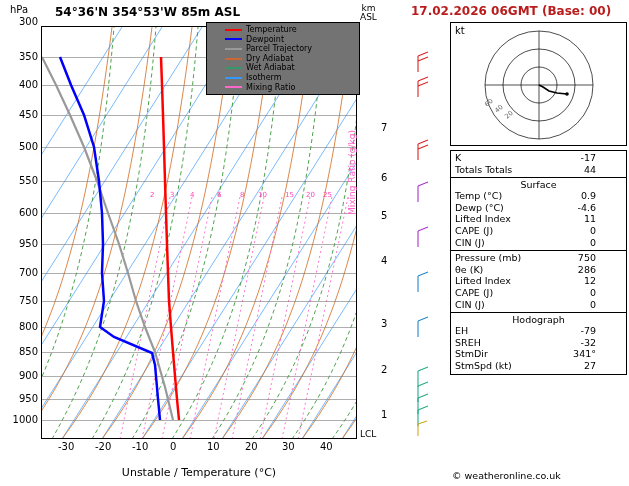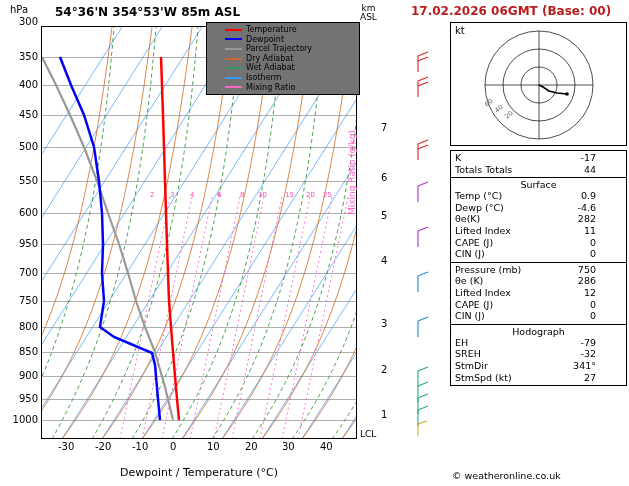--- a/index.html
+++ b/index.html
@@ -196,21 +196,21 @@
 
     <div class="xlab" style="left:58px">-30</div>
     <div class="xlab" style="left:95px">-20</div>
     <div class="xlab" style="left:132px">-10</div>
     <div class="xlab" style="left:170px">0</div>
     <div class="xlab" style="left:207px">10</div>
     <div class="xlab" style="left:245px">20</div>
     <div class="xlab" style="left:282px">30</div>
     <div class="xlab" style="left:320px">40</div>
 
-    <div class="xaxis-title">Dewpoint / Temperature (°C)</div>
+    <div class="xaxis-title">Unstable / Temperature (°C)</div>
 
     <div class="rightlab" style="top:409px">1</div>
     <div class="rightlab" style="top:364px">2</div>
     <div class="rightlab" style="top:318px">3</div>
     <div class="rightlab" style="top:255px">4</div>
     <div class="rightlab" style="top:210px">5</div>
     <div class="rightlab" style="top:172px">6</div>
     <div class="rightlab" style="top:122px">7</div>
 
     <div class="mixlabel">Mixing Ratio (g/kg)</div>
@@ -298,24 +298,20 @@
       <div class="hdr">Surface</div>
       <div class="ln">
           <span class="k">Temp (°C)</span>
           <span class="v">0.9</span>
         </div>
       <div class="ln">
           <span class="k">Dewp (°C)</span>
           <span class="v">-4.6</span>
         </div>
       <div class="ln">
-          <span class="k">θe(K)</span>
-          <span class="v">282</span>
-        </div>
-      <div class="ln">
           <span class="k">Lifted Index</span>
           <span class="v">11</span>
         </div>
       <div class="ln">
           <span class="k">CAPE (J)</span>
           <span class="v">0</span>
         </div>
       <div class="ln">
           <span class="k">CIN (J)</span>
           <span class="v">0</span>

